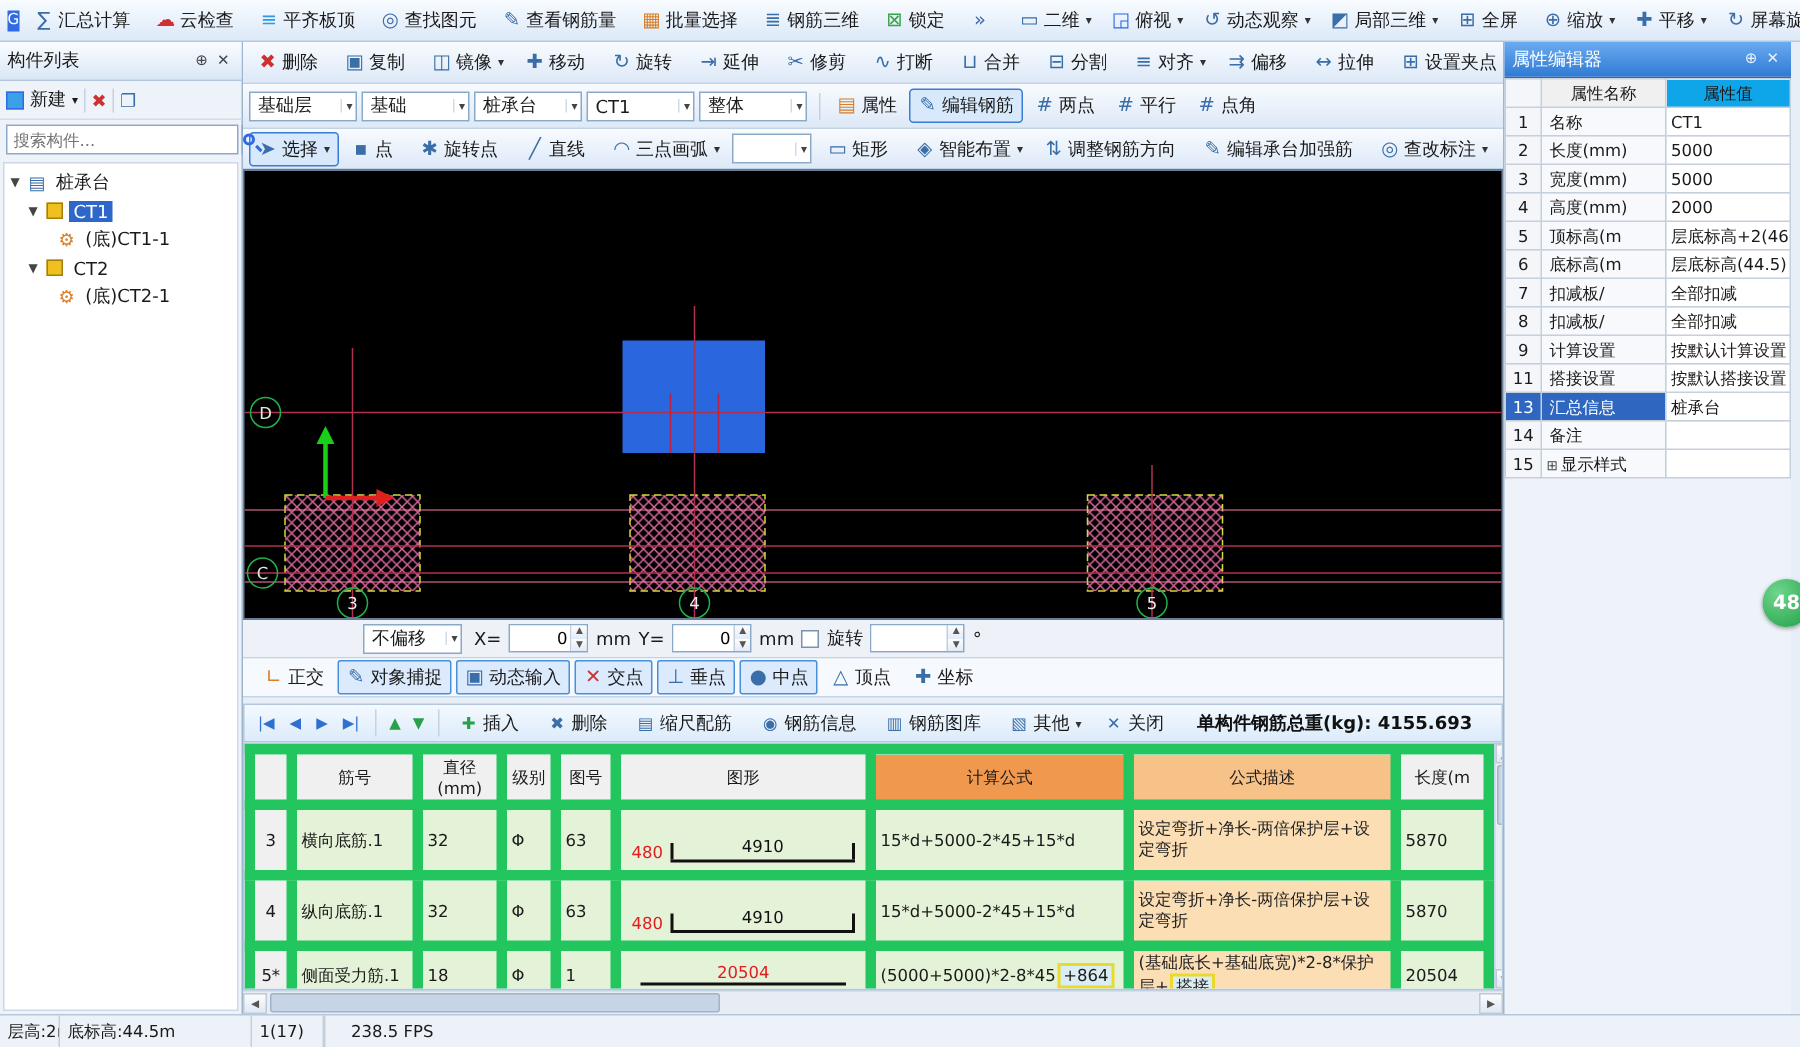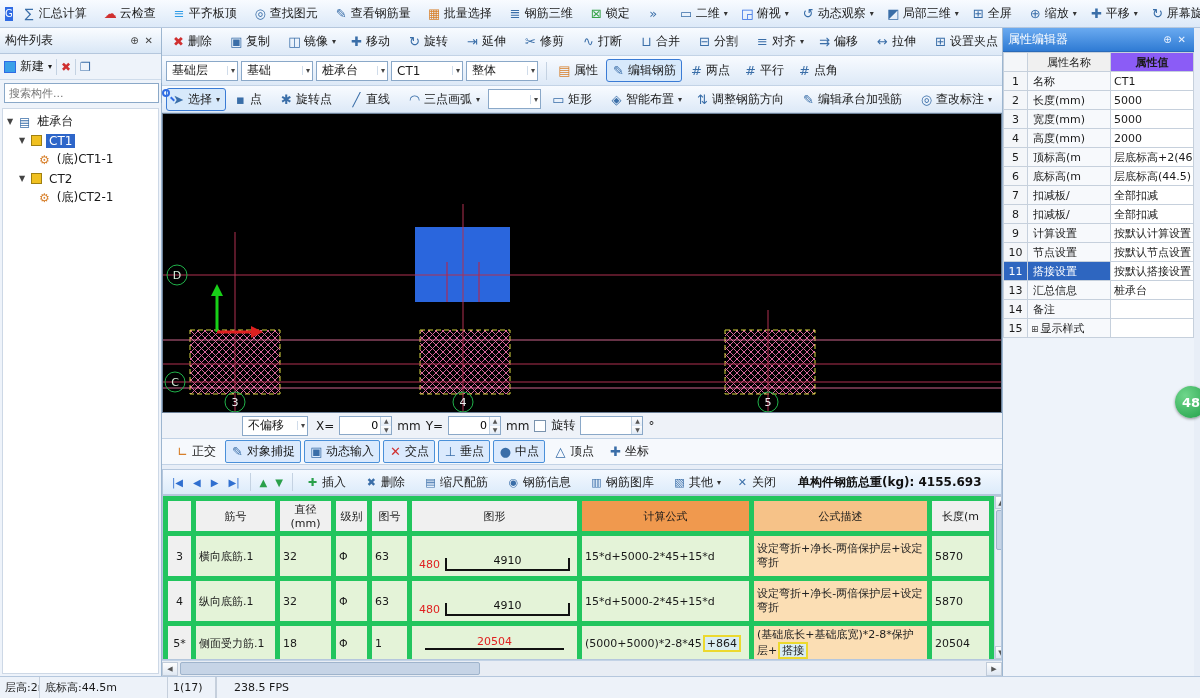--- a/index.html
+++ b/index.html
@@ -86,21 +86,21 @@
   .rebar-tb { height:26px; display:flex; align-items:center; gap:4px; padding:0 6px; background:linear-gradient(#f4f9ff,#dcebfa); border:1px solid #b5c7dd; }
   .nav-btn { color:#2f6fd0; font-size:10px; padding:0 3px; }
   .arr-up { color:#2aa04a; font-size:10px; padding:0 2px; }
   .arr-dn { color:#2aa04a; font-size:10px; padding:0 2px; }
   .rebar-tb .tb-item .ic { font-size:11px; }
   .rebar-tb .tb-item:nth-child(1 of .rbtn) .ic { color:#2aa04a; }
   .total { margin-left:8px; font-weight:bold; color:#111; }
   
   .table-wrap { flex:1; display:flex; background:#fff; border:1px solid #b5c7dd; overflow:hidden; }
   .rtable { border-collapse:collapse; table-layout:fixed; width:826px; font-size:11px; }
-  .rtable td,.rtable th { border:5px solid #22c55e; padding:1px 3px; overflow:hidden; }
+  .rtable td,.rtable th { border:7px solid #22c55e; padding:1px 3px; overflow:hidden; }
   .rtable th { height:20px; background:#f0f0f0; font-weight:normal; }
   .th-formula { background:#f0994e !important; }
   .th-desc { background:#f6c288 !important; }
   .rtable td { background:#e4f3d8; }
   .c-num { background:#f0f0f0 !important; text-align:center; width:28px; }
   .c-ctr { text-align:left; }
   .c-desc { background:#fbdeb4 !important; white-space:normal; line-height:1.25; color:#222; }
   .rt-row3 td { height:34px; } .rt-row4 td { height:34px; } .rt-row5 td { height:40px; }
   .rt-row6 td { height:14px; background:#fff; }
   .rt-row5 td { border-top:1px solid #d23a3a; border-bottom:1px solid #d23a3a; }
@@ -122,21 +122,21 @@
   .hscroll .track { flex:1; height:14px; position:relative; }
   .hscroll .thumb { position:absolute; left:2px; top:0; width:300px; height:13px; background:#c6d4e6; border:1px solid #9fb4cc; border-radius:2px; }
   
   .right-panel { width:192px; border-left:1px solid #9db6d0; background:#eef3fa; display:flex; flex-direction:column; }
   .rp-header { height:24px; display:flex; align-items:center; padding:0 5px; color:#fff; background:linear-gradient(#6aaaf0,#2f7bd4); border-bottom:1px solid #2a6ab8; }
   .rp-header .ph-title { flex:1; font-weight:normal; }
   .rp-header .ph-btn { color:#eaf2ff; }
   .ptable { border-collapse:collapse; table-layout:fixed; width:100%; font-size:11px; }
   .ptable td { border:1px solid #c6d0dc; padding:0 3px; height:19px; overflow:hidden; white-space:nowrap; background:#fff; }
   .ptable thead td { background:#f0f0f0; text-align:center; }
-  .ptable thead td.p-valh { background:#8b5cf6; font-weight:bold; }
+  .ptable thead td.p-valh { background:#0ea5e9; font-weight:normal; }
   .p-num { width:24px; text-align:center; background:#f4f6f9 !important; }
   .p-name { width:82px; background:#f7f9fc !important; }
   .ptable tbody tr:nth-child(11) td:nth-child(-n+2) { background:#2e66c0 !important; color:#fff; }
   .p-prefix { font-size:9px; margin-right:2px; color:#444; }
   
   .statusbar { height:22px; display:flex; align-items:center; background:#edf2f9; border-top:1px solid #b5c7dd; font-size:11px; }
   .sb-cell { height:100%; display:flex; align-items:center; padding:0 5px; border-right:1px solid #c5cfdc; white-space:nowrap; overflow:hidden; }
   .sb-msg { flex:1; }
   .sb-fps { border-left:1px solid #c5cfdc; border-right:none; }
   
@@ -796,25 +796,20 @@
           <td class="p-num">8</td>
           <td class="p-name"><span class="p-prefix"></span><span>扣减板/</span></td>
           <td class="p-val">全部扣减</td>
         </tr>
           <tr>
           <td class="p-num">9</td>
           <td class="p-name"><span class="p-prefix"></span><span>计算设置</span></td>
           <td class="p-val">按默认计算设置</td>
         </tr>
           <tr>
-          <td class="p-num">10</td>
-          <td class="p-name"><span class="p-prefix"></span><span>节点设置</span></td>
-          <td class="p-val">按默认节点设置</td>
-        </tr>
-          <tr>
           <td class="p-num">11</td>
           <td class="p-name"><span class="p-prefix"></span><span>搭接设置</span></td>
           <td class="p-val">按默认搭接设置</td>
         </tr>
           <tr>
           <td class="p-num">13</td>
           <td class="p-name"><span class="p-prefix"></span><span>汇总信息</span></td>
           <td class="p-val">桩承台</td>
         </tr>
           <tr>

